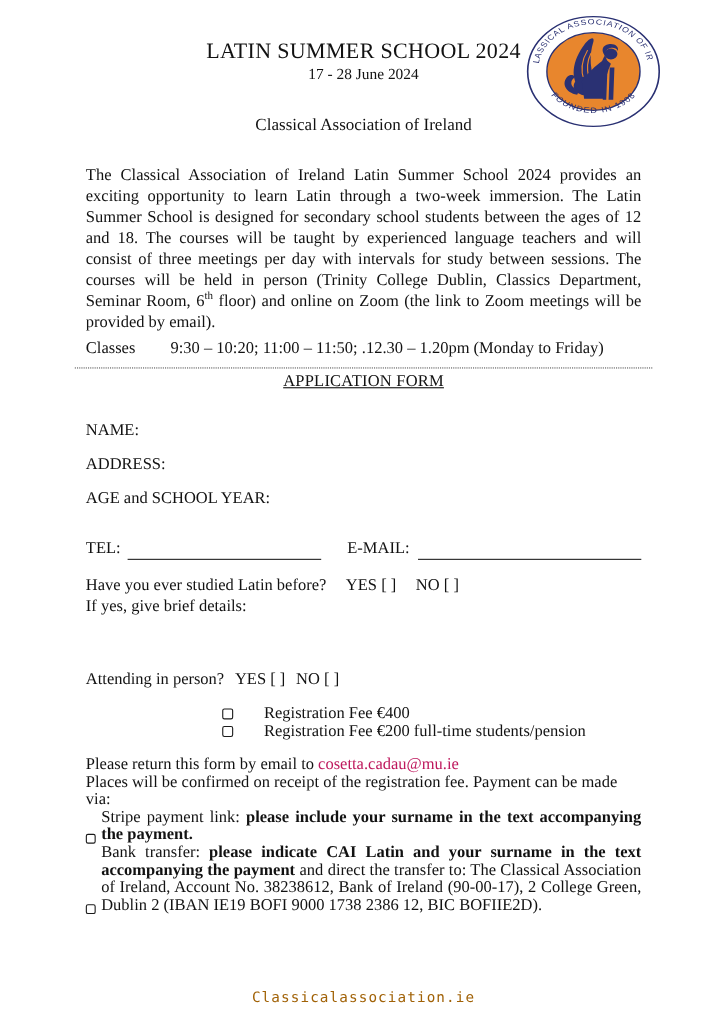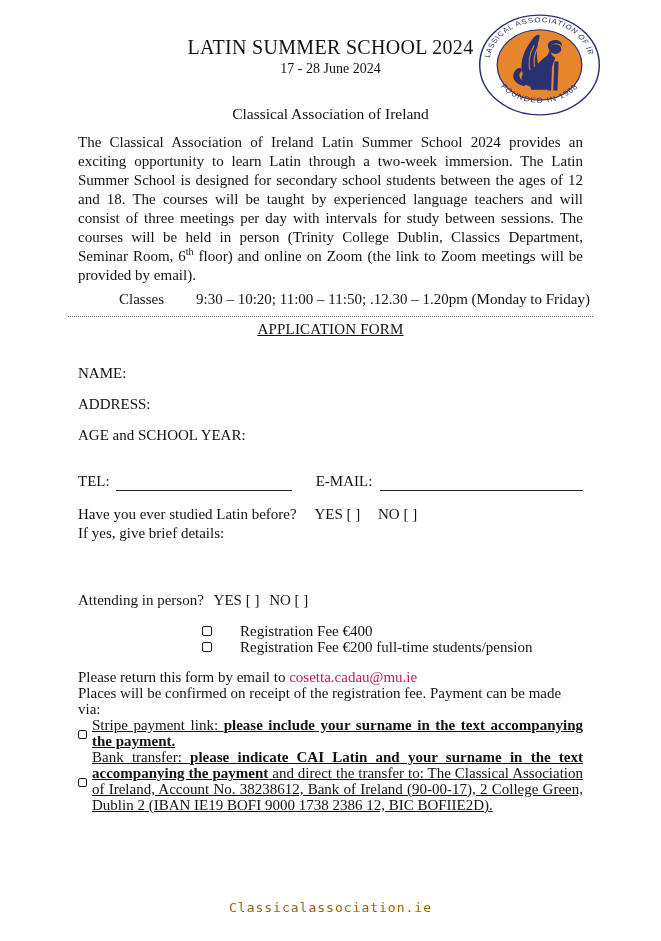--- a/index.html
+++ b/index.html
@@ -19,25 +19,25 @@
   .header { position:relative; text-align:center; }
   .doc-title { font-size:20px; line-height:22px; letter-spacing:0.3px; }
   .doc-dates { font-size:14px; line-height:22px; }
   .org-name  { margin-top:24px; font-size:15.5px; }
   .logo {
     position:absolute; top:-24px; right:-20px;
     width:127px; height:106px;
   }
   .logo svg { width:100%; height:100%; }
   
-  .intro { margin-top:10px; text-align:justify; }
+  .intro { margin-top:28px; text-align:justify; }
   sup { font-size:10px; line-height:0; }
   
   .classes-row { margin-top:5px; white-space:nowrap; }
-  .classes-label { display:inline-block; width:77px;margin-left:41px; }
+  .classes-label { display:inline-block; width:77px; }
   .divider { margin:7px -10px 0 -10px; border-top:1.5px dotted #555; height:0; }
   .form-heading { margin-top:3px; text-align:center; text-decoration:underline; letter-spacing:0.2px; }
   
   .field-row { display:flex; align-items:flex-end; }
   .row-name    { margin-top:25px; }
   .row-address { margin-top:12px; }
   .row-age     { margin-top:12px; }
   .fill-area { flex:1; height:18px; }
   .tel-row { margin-top:27px; display:flex; align-items:flex-end; }
   .write-line { border-bottom:1px solid #222; height:17px; }
@@ -57,21 +57,21 @@
   .fee-row { display:flex; align-items:center; margin-left:124px; line-height:16px; }
   .cb {
     display:inline-block; width:10px; height:10px;
     border:1.5px solid #1a1a1a; border-radius:2px;
     flex:none;
   }
   .fee-row .cb { margin-right:28px; }
   
   .pay-block { margin-top:14px; line-height:16px; }
   .link { color:#be185d; cursor:pointer; }
-  .method-row { display:flex; align-items:center; line-height:16px;text-decoration:underline; }
+  .method-row { display:flex; align-items:flex-end; line-height:16px; }
   .method-row .cb { width:9px; height:9px; border-width:1.4px; margin:3px 5px 0 0; }
   .method-text { flex:1; text-align:justify; }
   b { font-weight:bold; }
   
   .footer {
     position:absolute; left:0; right:0; top:898px;
     text-align:center;
     font-family:"DejaVu Sans Mono", monospace;
     font-size:13px; letter-spacing:1px; color:#a16207;
   }

